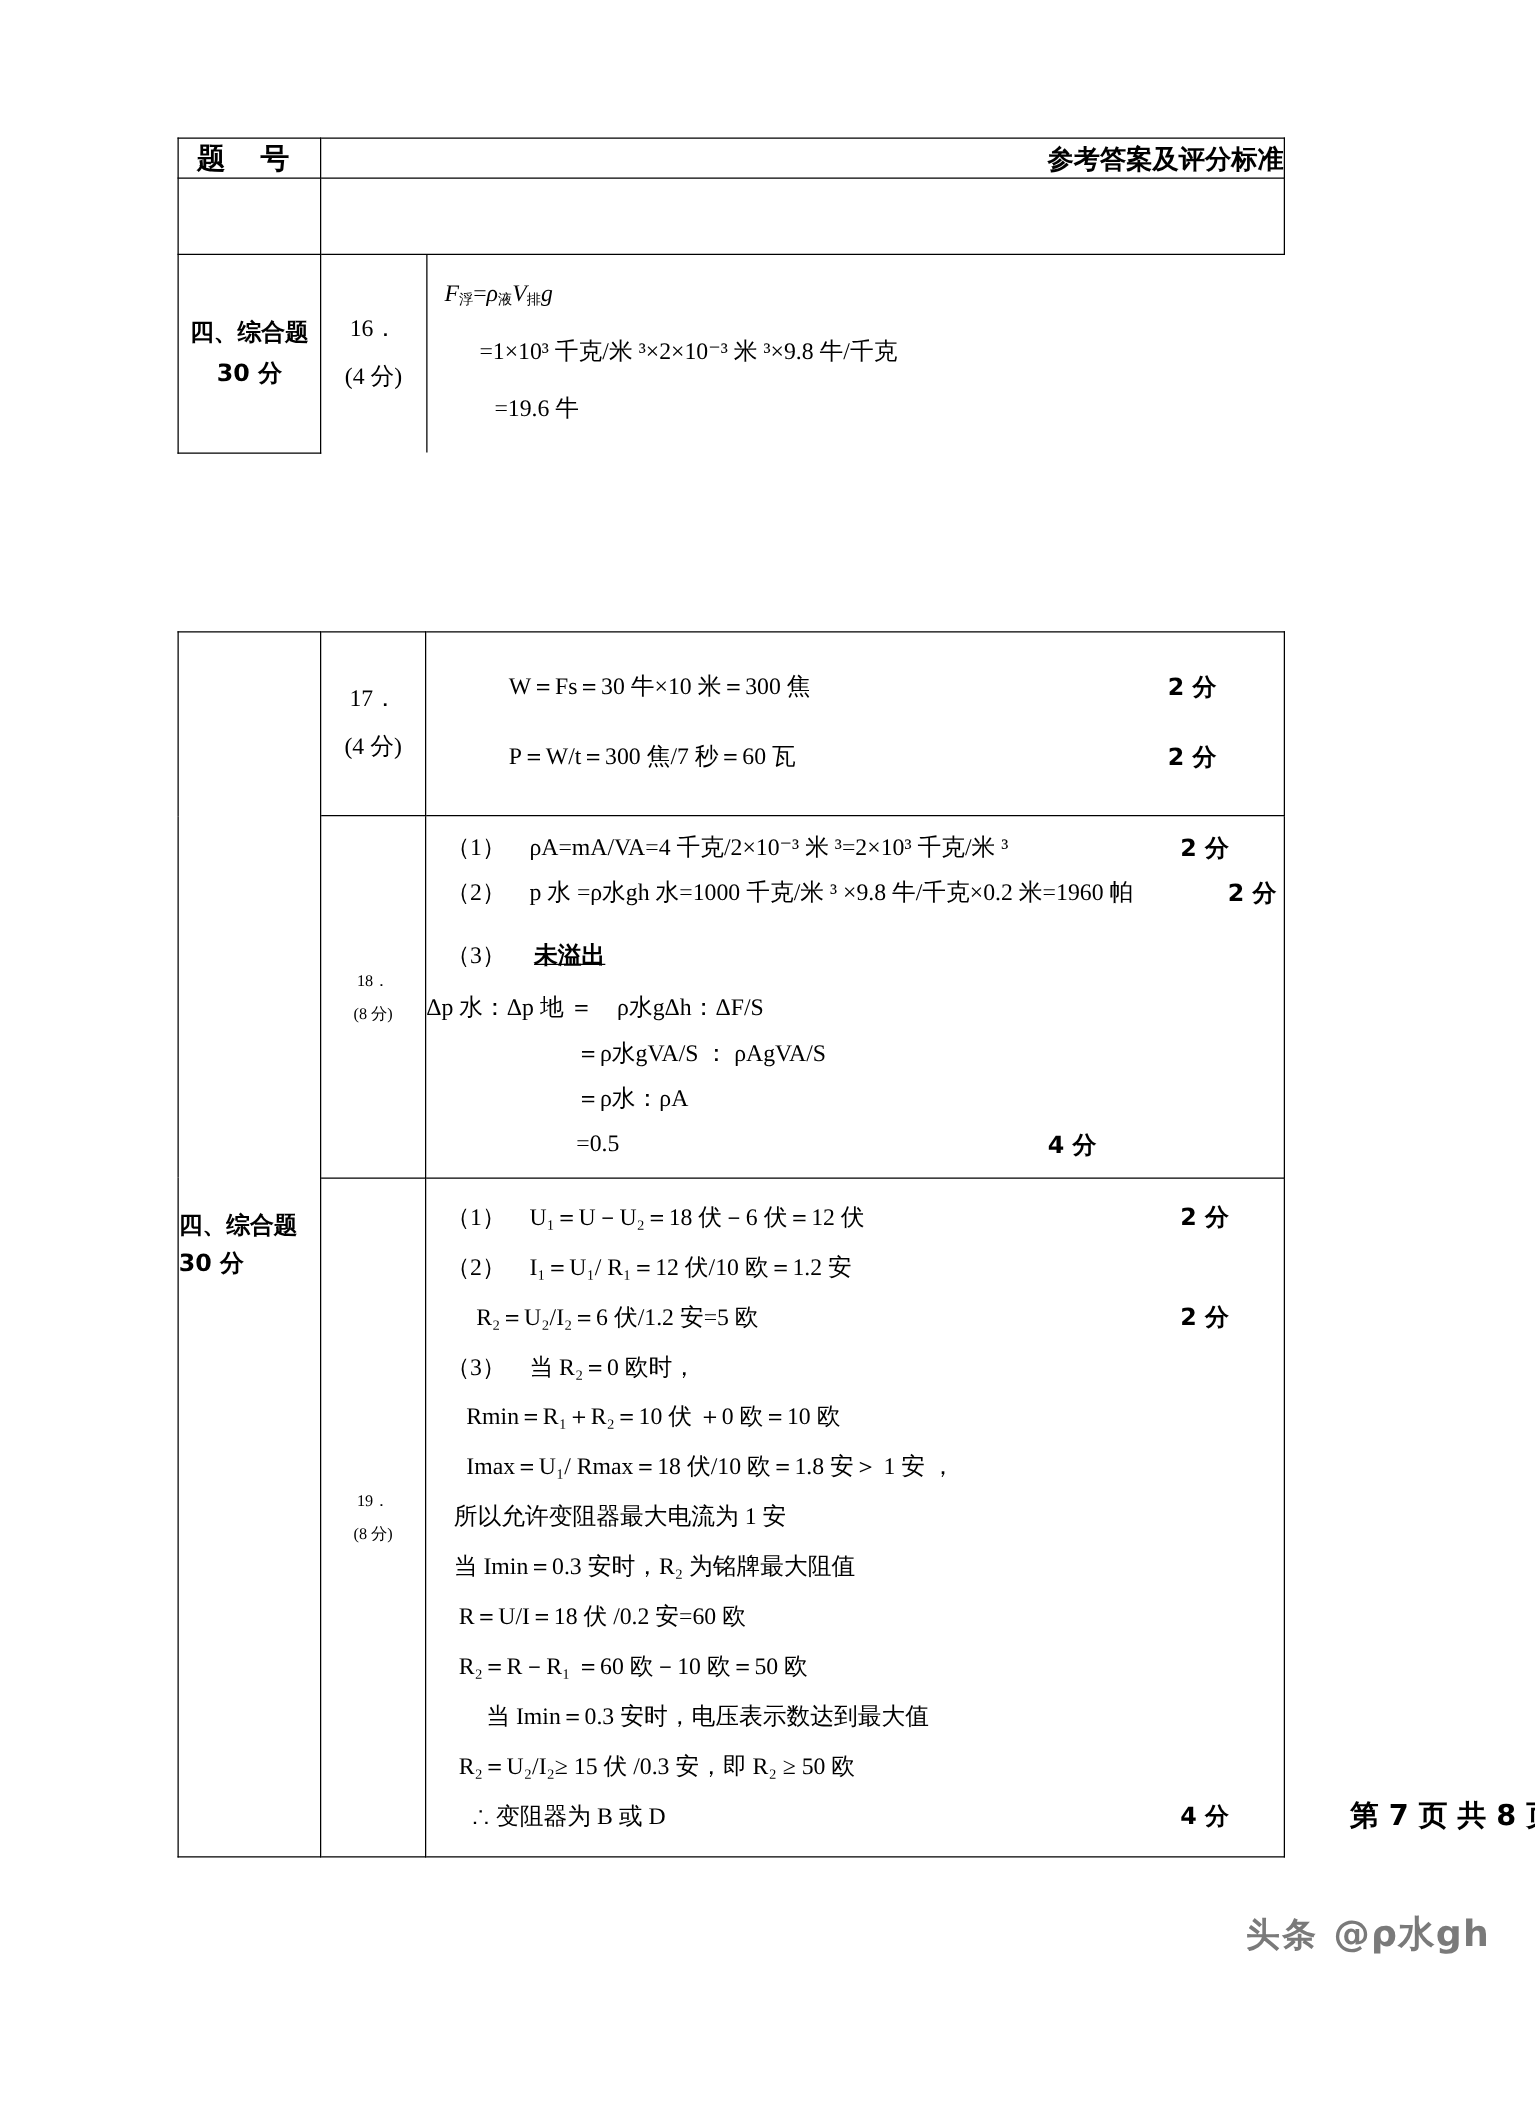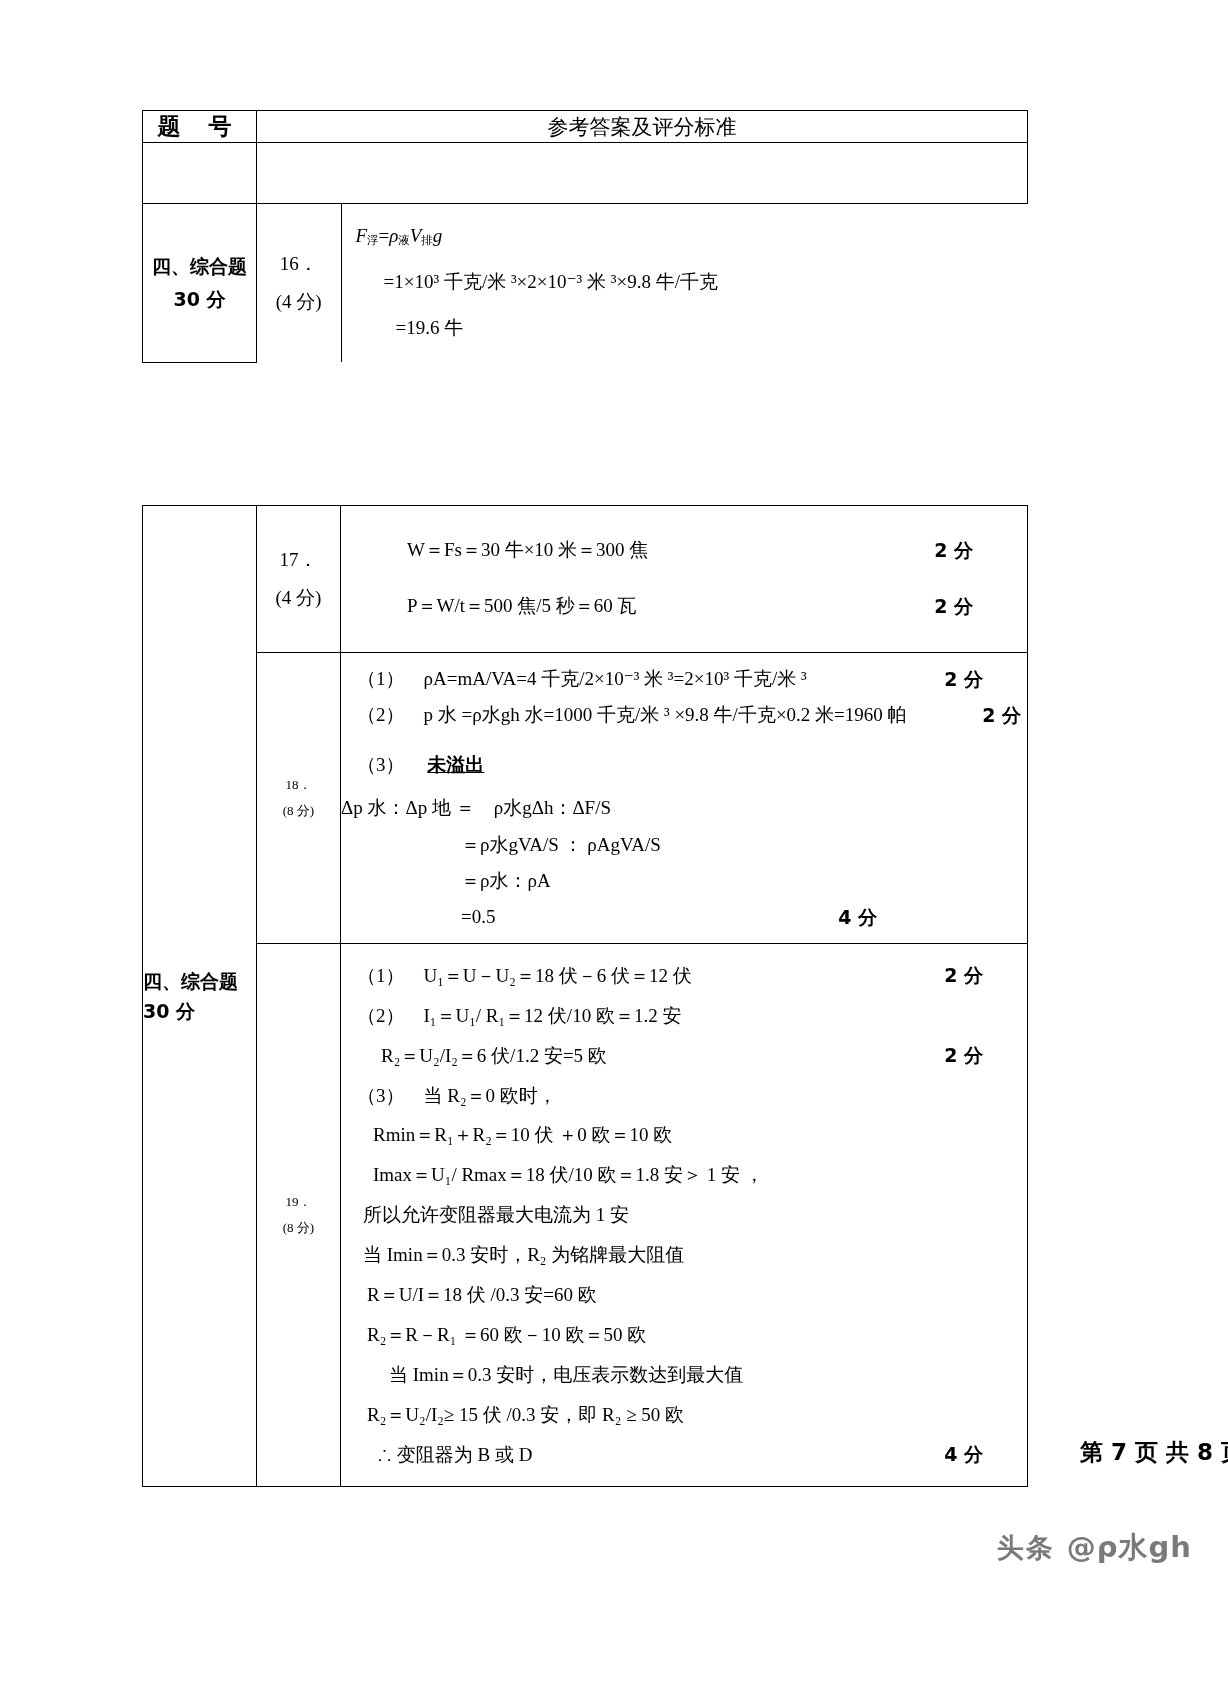--- a/index.html
+++ b/index.html
@@ -32,21 +32,21 @@
 
   .cn{font-family:"DejaVu Sans","Liberation Sans",sans-serif;}
 
   
   .hdr-label{
     text-align:center;font-weight:bold;font-size:23px;letter-spacing:10px;
     font-family:"DejaVu Sans","Liberation Sans",sans-serif;
     padding:16px 0 16px 10px;
   }
   .hdr-title{
-    text-align:center;font-weight:normal;font-size:21px;
+    text-align:right;font-weight:bold;font-size:21px;
     font-family:"DejaVu Sans","Liberation Sans",sans-serif;
     padding:16px 0;
   }
   .blank-row td{height:60px;}
 
   
   .cat{
     text-align:center;font-weight:bold;font-size:19px;
     font-family:"DejaVu Sans","Liberation Sans",sans-serif;
     line-height:1.75;
@@ -176,21 +176,21 @@
         <td class="qno">
           <div>17．</div>
           <div>(4 分)</div>
         </td>
         <td class="body pad-lg">
           <div class="line ind1" style="padding-top:12px;padding-bottom:20px;">
             <span>W＝Fs＝30 牛×10 米＝300 焦</span>
             <span class="pts">2 分</span>
           </div>
           <div class="line ind1" style="padding-bottom:12px;">
-            <span>P＝W/t＝500 焦/5 秒＝60 瓦</span>
+            <span>P＝W/t＝300 焦/7 秒＝60 瓦</span>
             <span class="pts">2 分</span>
           </div>
         </td>
       </tr>
 
       <tr>
         <td class="qno-top">
           <div>18．</div>
           <div>(8 分)</div>
         </td>
@@ -230,21 +230,21 @@
           <div class="line ind4">（2）　I₁＝U₁/ R₁＝12 伏/10 欧＝1.2 安</div>
           <div class="line" style="padding-left:40px">
             <span>R₂＝U₂/I₂＝6 伏/1.2 安=5 欧</span>
             <span class="pts">2 分</span>
           </div>
           <div class="line ind4">（3）　当 R₂＝0 欧时，</div>
           <div class="line" style="padding-left:32px">Rmin＝R₁＋R₂＝10 伏 ＋0 欧＝10 欧</div>
           <div class="line" style="padding-left:32px">Imax＝U₁/ Rmax＝18 伏/10 欧＝1.8 安＞ 1 安 ，</div>
           <div class="line" style="padding-left:22px">所以允许变阻器最大电流为 1 安</div>
           <div class="line" style="padding-left:22px">当 Imin＝0.3 安时，R₂ 为铭牌最大阻值</div>
-          <div class="line" style="padding-left:26px">R＝U/I＝18 伏 /0.3 安=60 欧</div>
+          <div class="line" style="padding-left:26px">R＝U/I＝18 伏 /0.2 安=60 欧</div>
           <div class="line" style="padding-left:26px">R₂＝R－R₁ ＝60 欧－10 欧＝50 欧</div>
           <div class="line" style="padding-left:48px">当 Imin＝0.3 安时，电压表示数达到最大值</div>
           <div class="line" style="padding-left:26px">R₂＝U₂/I₂≥ 15 伏 /0.3 安，即 R₂ ≥ 50 欧</div>
           <div class="line" style="padding-left:36px">
             <span>∴ 变阻器为 B 或 D</span>
             <span class="pts">4 分</span>
           </div>
         </td>
       </tr>
     </tbody>

